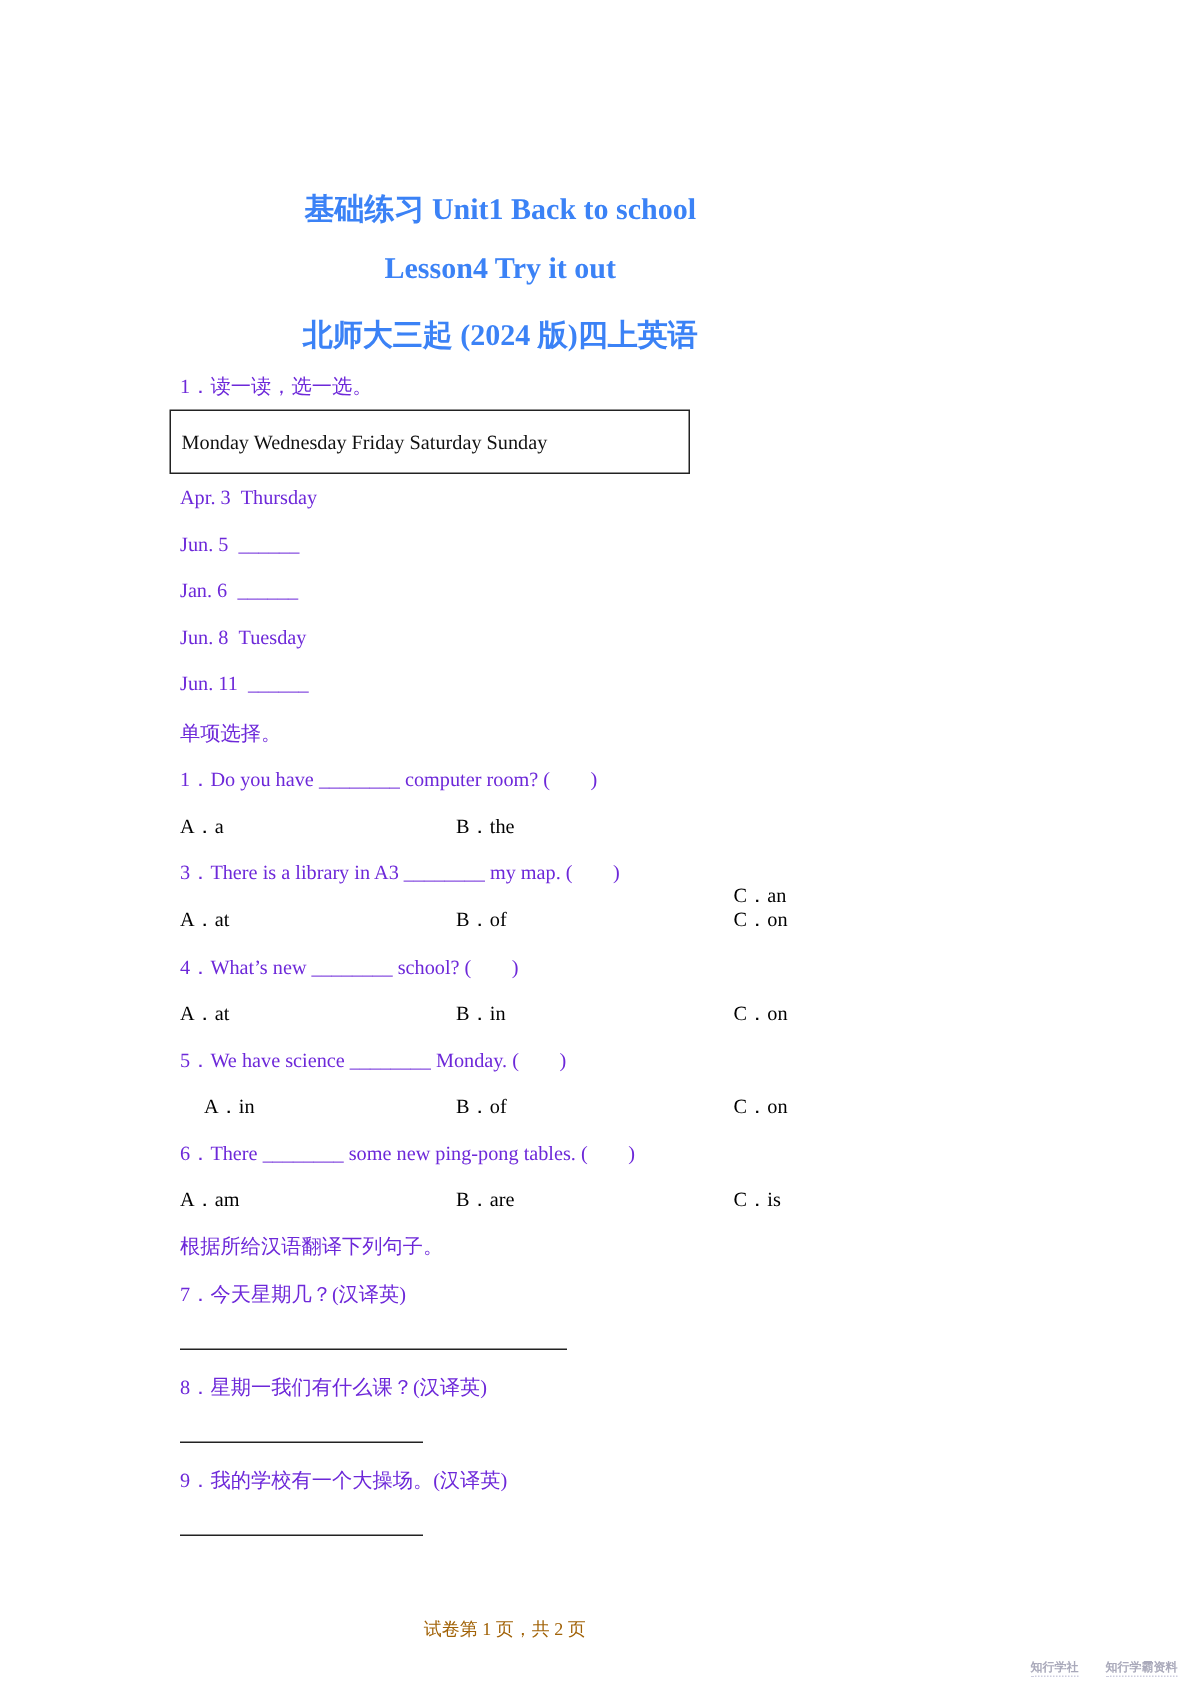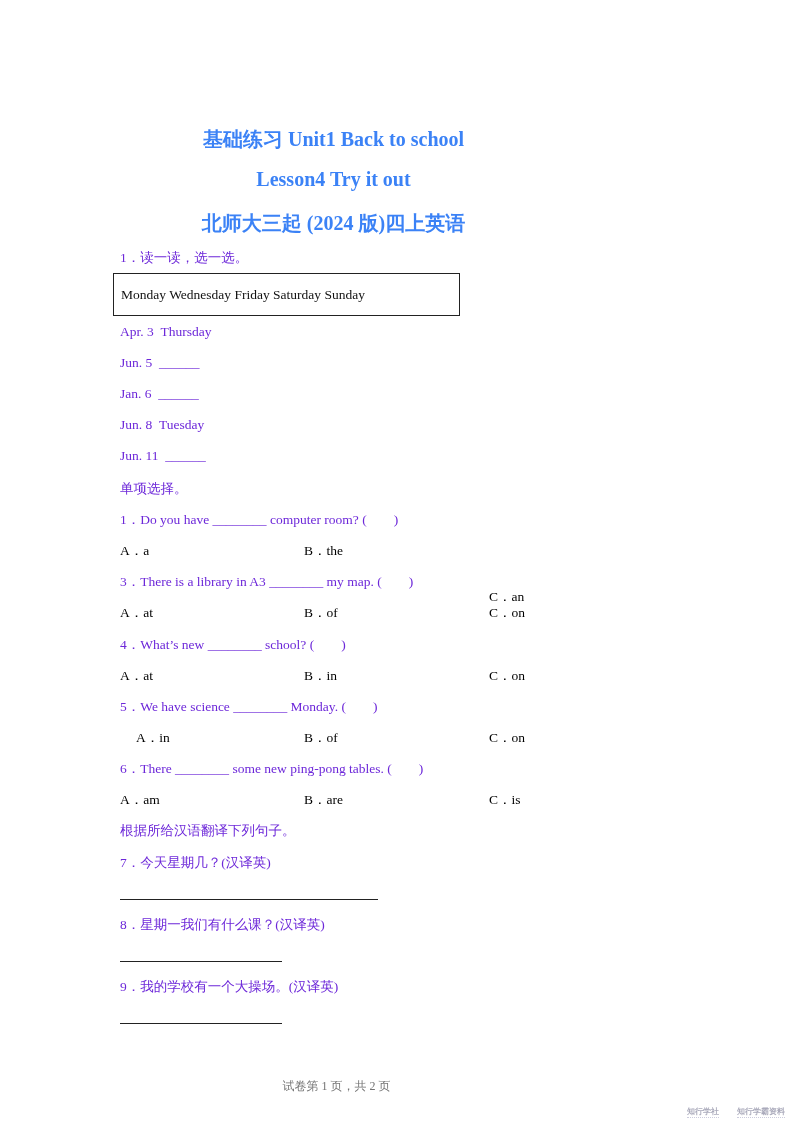--- a/index.html
+++ b/index.html
@@ -5,21 +5,21 @@
   * { margin: 0; padding: 0; box-sizing: border-box; }
   html, body { width: 793px; height: 1122px; background: #ffffff; }
   body { position: relative; font-family: "Liberation Serif", "DejaVu Serif", serif; color: #111; overflow: hidden; }
   .title { position: absolute; left: 0; width: 667px; text-align: center; font-weight: bold; font-size: 20px; color: #3b82f6; }
   .line { position: absolute; left: 120px; font-size: 13.5px; color: #6d28d9; white-space: nowrap; }
   .box { position: absolute; left: 113px; top: 273px; width: 347px; height: 43px; border: 1.3px solid #222; }
   .box span { position: absolute; left: 7px; top: 13px; font-size: 13.5px; white-space: nowrap; }
   .opt { position: absolute; font-size: 13.5px; color: #000000; white-space: nowrap; }
   .answer-line { position: absolute; left: 120px; border-bottom: 1px solid #222; height: 1px; }
   .watermark { position: absolute; left: 140px; top: 1122px; font-family: Liberation Mono, monospace; font-size: 15.5px; color: #555; white-space: nowrap; letter-spacing: 0.1px; }
-  .pagenum { position: absolute; left: 0; width: 673px; top: 1078px; text-align: center; font-size: 12px; color: #737373; }
+  .pagenum { position: absolute; left: 0; width: 673px; top: 1078px; text-align: center; font-size: 12px; color: #a16207; }
   .logos { position: absolute; right: 8px; top: 1106px; font-family: "DejaVu Sans", sans-serif; font-size: 8px; color: #aab; display: flex; gap: 18px; }
   .logos span { border-bottom: 1px dotted #ccd; font-weight: bold; }
 </style>
 </head>
 <body>
 
 <div>
 
   <div class="title" style="top:126px;">基础练习  Unit1 Back to school</div>
   <div class="title" style="top:168px;">Lesson4 Try it out</div>

